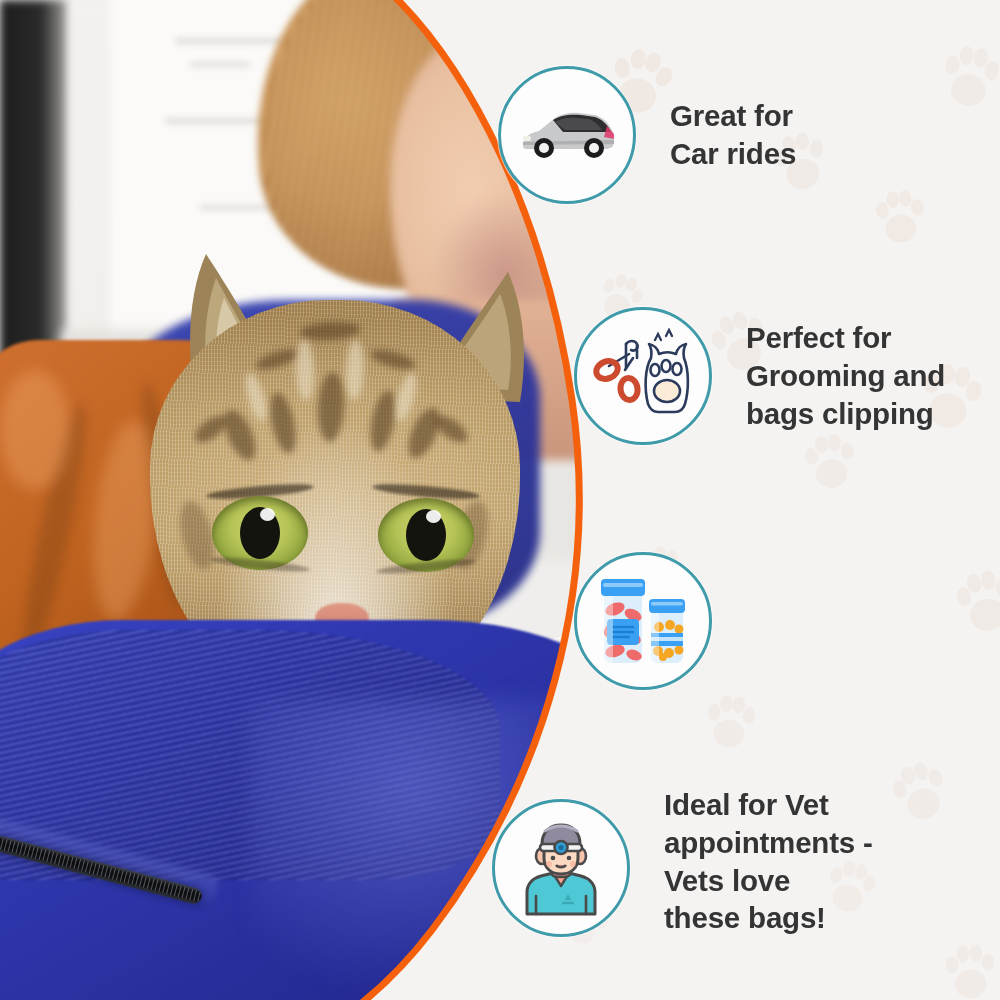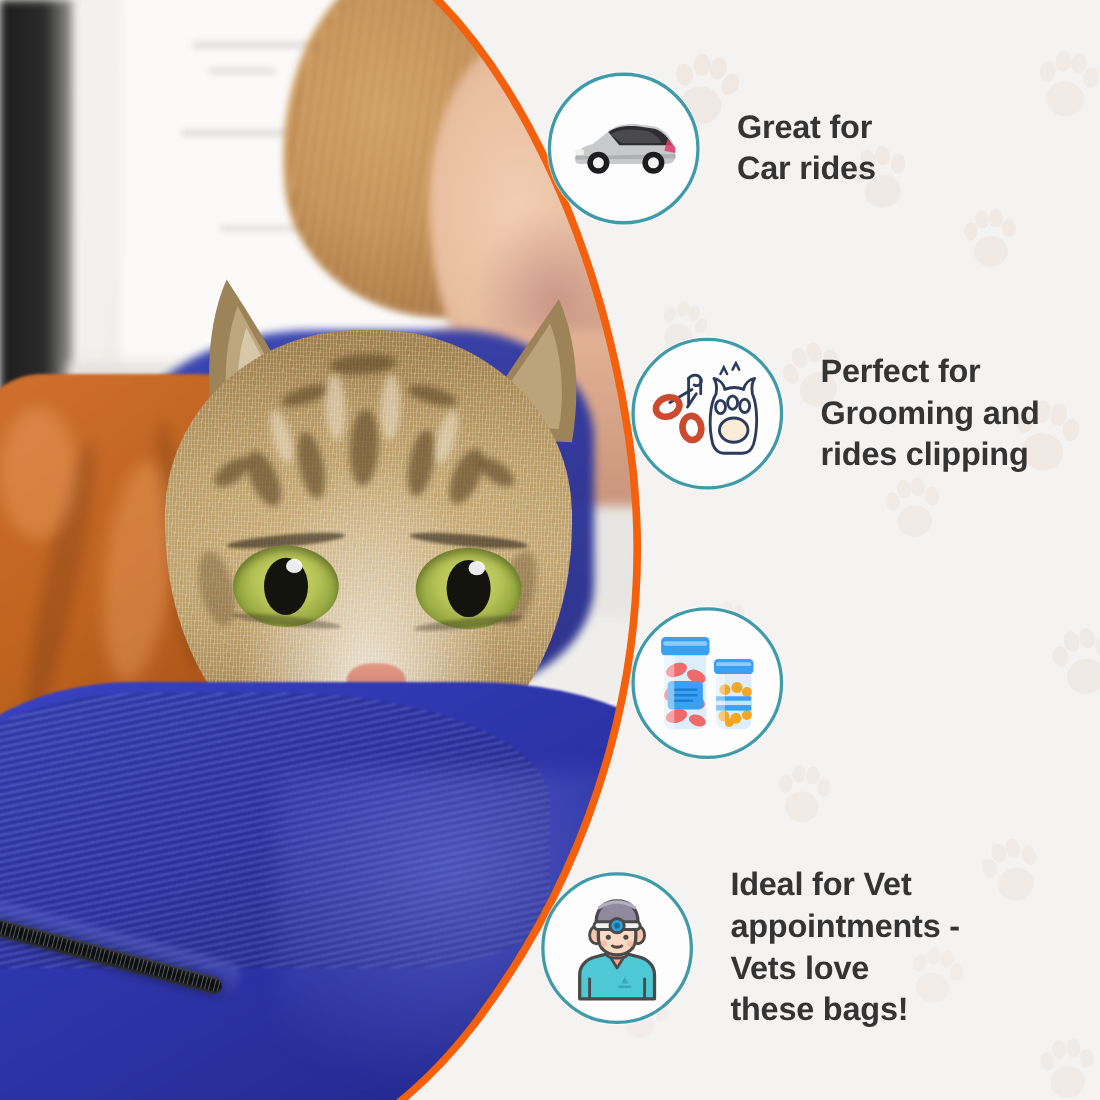--- a/index.html
+++ b/index.html
@@ -585,21 +585,21 @@
           </g>
           <ellipse cx="74" cy="63" rx="13" ry="11" fill="#fbecd8" stroke="#2c3b5c" stroke-width="2.6"></ellipse>
           <g fill="none" stroke="#2c3b5c" stroke-width="2.3" stroke-linecap="round">
             <path d="M62 12 L65 6 L68 12"></path>
             <path d="M73 8 L76 2 L79 8"></path>
           </g>
         </svg>
       </div>
       <div class="feature-text">Perfect for
 Grooming and
-rides clipping</div>
+bags clipping</div>
     </div>
 
     <div class="feature" style="left:574px;top:552px;">
       <div class="icon-circle">
         <svg width="104" height="100" viewBox="0 0 104 100">
 
           <rect x="10" y="8" width="44" height="17" rx="4" fill="#3aa0f3"></rect>
           <rect x="12" y="12" width="40" height="4" rx="2" fill="#8ecbfb"></rect>
           <path d="M13 25 L51 25 L51 84 C51 89, 48 92, 43 92 L21 92 C16 92, 13 89, 13 84 Z" fill="#dceefc"></path>
           <g fill="#ef6a6a">
@@ -630,21 +630,21 @@
               <circle cx="88" cy="79" r="4.5"></circle>
             <circle cx="72" cy="86" r="4"></circle>
           </g>
           <rect x="60" y="62" width="32" height="13" fill="#3aa0f3"></rect>
           <rect x="60" y="66" width="32" height="4" fill="#dceefc" opacity=".85"></rect>
           <path d="M60 42 L68 42 L68 92 L67 92 C63 92, 60 89, 60 85 Z" fill="#ffffff" opacity=".4"></path>
         </svg>
       </div>
     </div>
 
-    <div class="feature" style="left:492px;top:786px;">
+    <div class="feature" style="left:492px;top:786px;align-items:flex-end;">
       <div class="icon-circle">
         <svg width="100" height="100" viewBox="0 0 100 100">
 
           <path d="M16 96 L16 74 C16 66, 22 60, 30 58 L42 55 L58 55 L70 58 C78 60, 84 66, 84 74 L84 96 Z" fill="#4ec8d4" stroke="#4a4a4a" stroke-width="3" stroke-linejoin="round"></path>
           <path d="M42 55 L50 68 L58 55 L52 53 L48 53 Z" fill="#f8a58f" stroke="#4a4a4a" stroke-width="2.4" stroke-linejoin="round"></path>
           <path d="M25 96 L25 78" stroke="#4a4a4a" stroke-width="2.6" stroke-linecap="round"></path>
           <path d="M75 96 L75 78" stroke="#4a4a4a" stroke-width="2.6" stroke-linecap="round"></path>
           <path d="M54 82 L60 82 L57 76 Z" fill="#3aa9b6"></path>
           <path d="M52 85 H62" stroke="#3aa9b6" stroke-width="2.4" stroke-linecap="round"></path>
 

